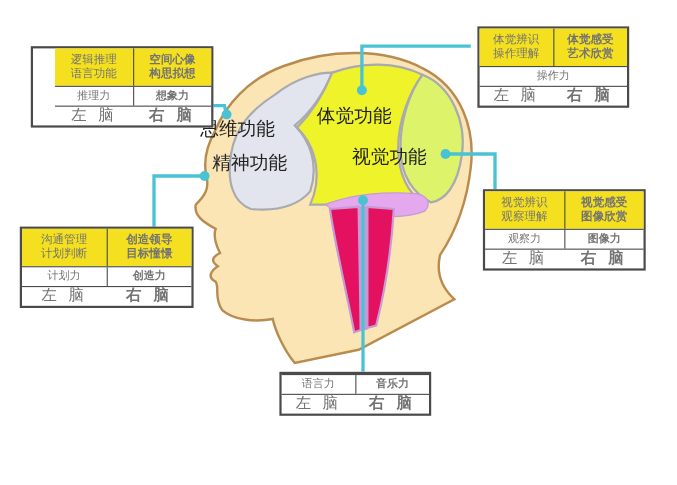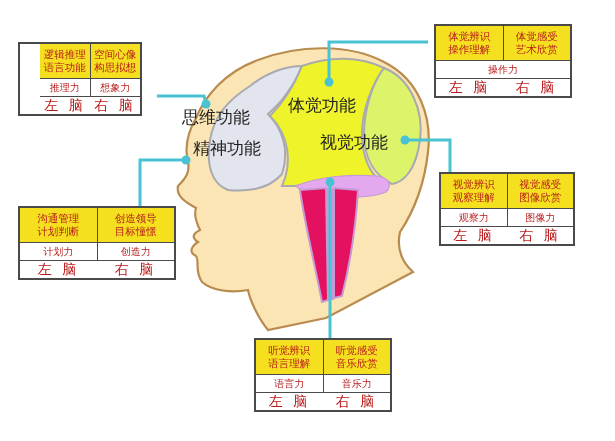--- a/index.html
+++ b/index.html
@@ -1,23 +1,23 @@
 <!DOCTYPE html>
 <html><head>
   <meta charset="utf-8">
   <style>
     html, body { margin:0; padding:0; }
     body { width:615px; height:441px; background:#ffffff; position:relative; overflow:hidden;
            font-family: "DejaVu Sans", sans-serif; }
     #diagram { position:absolute; left:0; top:0; width:615px; height:441px; }
     .box { position:absolute; border:2px solid #4a4a4a; background:#fff; box-sizing:border-box;
-           font-family: "DejaVu Serif", serif; color:#b91c1c; }
+           font-family: "DejaVu Serif", serif; color:#737373; }
     .box .row { display:flex; }
     .box .cell { flex:1; text-align:center; box-sizing:border-box; }
-    .box .cell + .cell { border-left:1.5px solid #4a4a4a; }
+    .box .cell + .cell { border-left:1.5px solid #4a4a4a;font-weight:bold; }
     .box .r1 { background:#f4e01f; }
     .box .r1 .cell { font-size:10.5px; line-height:13px; padding:4px 2px; }
     .box .r2, .box .r3 { border-top:1.5px solid #4a4a4a; }
     .box .r2 .cell { font-size:10px; line-height:17px; }
     .box .r3 .cell { font-size:14px; line-height:17px; letter-spacing:3px; }
     .label { position:absolute; font-family: "DejaVu Serif", serif; color:#222; font-size:17px; white-space:nowrap; }
   </style>
 </head>
 <body>
 
@@ -61,21 +61,21 @@
       <circle cx="405" cy="140" r="4.5"></circle>
       <circle cx="330" cy="182" r="4.5"></circle>
     </g>
   </svg>
 
   <div class="label" style="left:182px;top:106px;">思维功能</div>
   <div class="label" style="left:193px;top:137px;">精神功能</div>
   <div class="label" style="left:288px;top:94px;">体觉功能</div>
   <div class="label" style="left:320px;top:131px;">视觉功能</div>
 
-  <div class="box" style="left:18px;top:42px;width:124px;padding-left:20px;">
+  <div class="box" style="left:28px;top:42px;width:166px;padding-left:20px;">
     <div class="row r1">
       <div class="cell">
         <div>逻辑推理</div>
         <div>语言功能</div>
       </div>
       <div class="cell">
         <div>空间心像</div>
         <div>构思拟想</div>
       </div>
     </div>
@@ -102,21 +102,21 @@
     </div>
     <div class="row r2">
       <div class="cell">操作力</div>
     </div>
     <div class="row r3">
       <div class="cell" style="border-left:none">左 脑</div>
       <div class="cell" style="border-left:none">右 脑</div>
     </div>
   </div>
 
-  <div class="box" style="left:439px;top:172px;width:136px;">
+  <div class="box" style="left:439px;top:172px;width:148px;">
     <div class="row r1">
       <div class="cell">
         <div>视觉辨识</div>
         <div>观察理解</div>
       </div>
       <div class="cell">
         <div>视觉感受</div>
         <div>图像欣赏</div>
       </div>
     </div>
@@ -145,30 +145,20 @@
       <div class="cell">计划力</div>
       <div class="cell">创造力</div>
     </div>
     <div class="row r3">
       <div class="cell" style="border-left:none">左 脑</div>
       <div class="cell" style="border-left:none">右 脑</div>
     </div>
   </div>
 
   <div class="box" style="left:254px;top:338px;width:138px;">
-    <div class="row r1">
-      <div class="cell">
-        <div>听觉辨识</div>
-        <div>语言理解</div>
-      </div>
-      <div class="cell">
-        <div>听觉感受</div>
-        <div>音乐欣赏</div>
-      </div>
-    </div>
     <div class="row r2">
       <div class="cell">语言力</div>
       <div class="cell">音乐力</div>
     </div>
     <div class="row r3">
       <div class="cell" style="border-left:none">左 脑</div>
       <div class="cell" style="border-left:none">右 脑</div>
     </div>
   </div>
 

